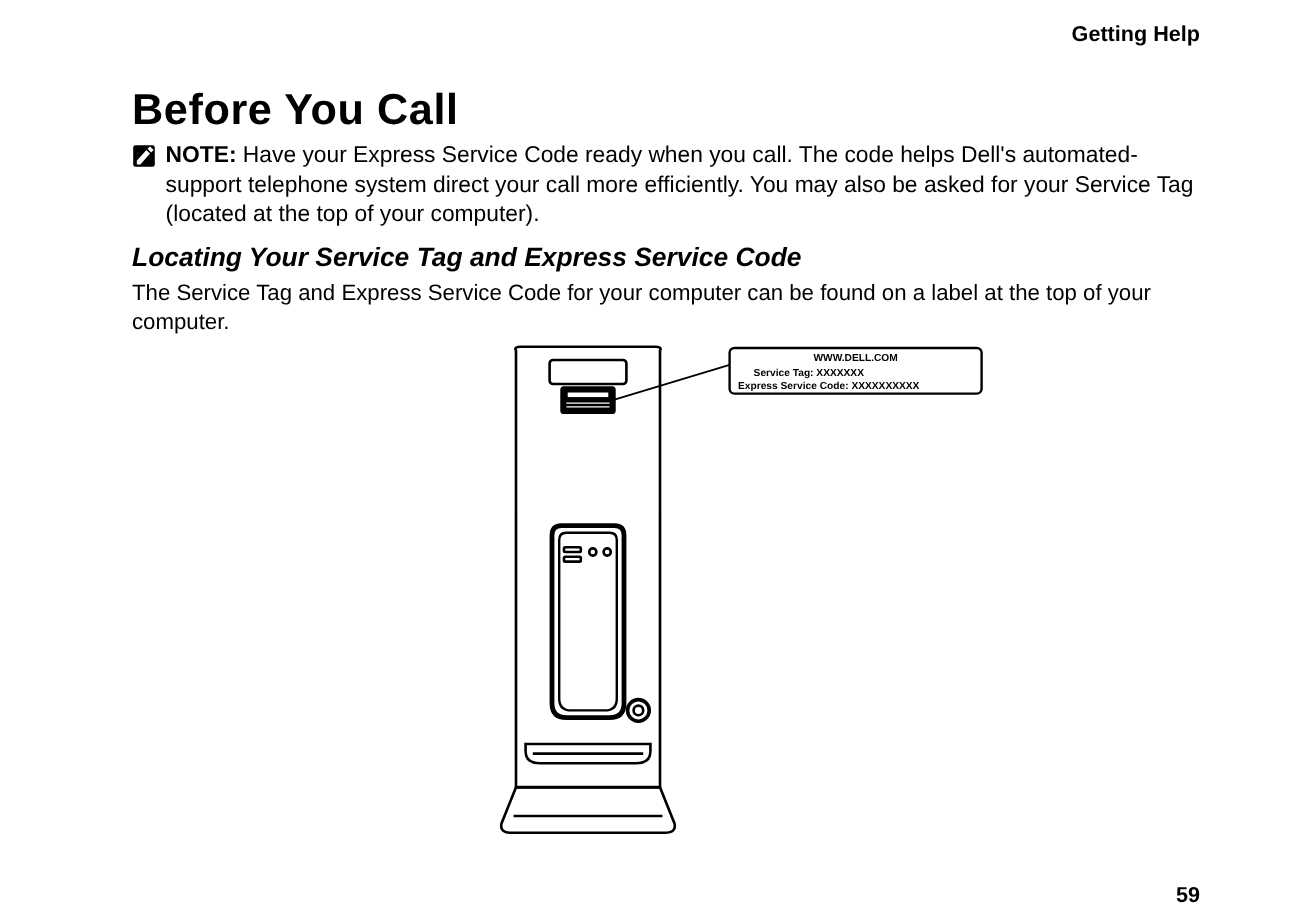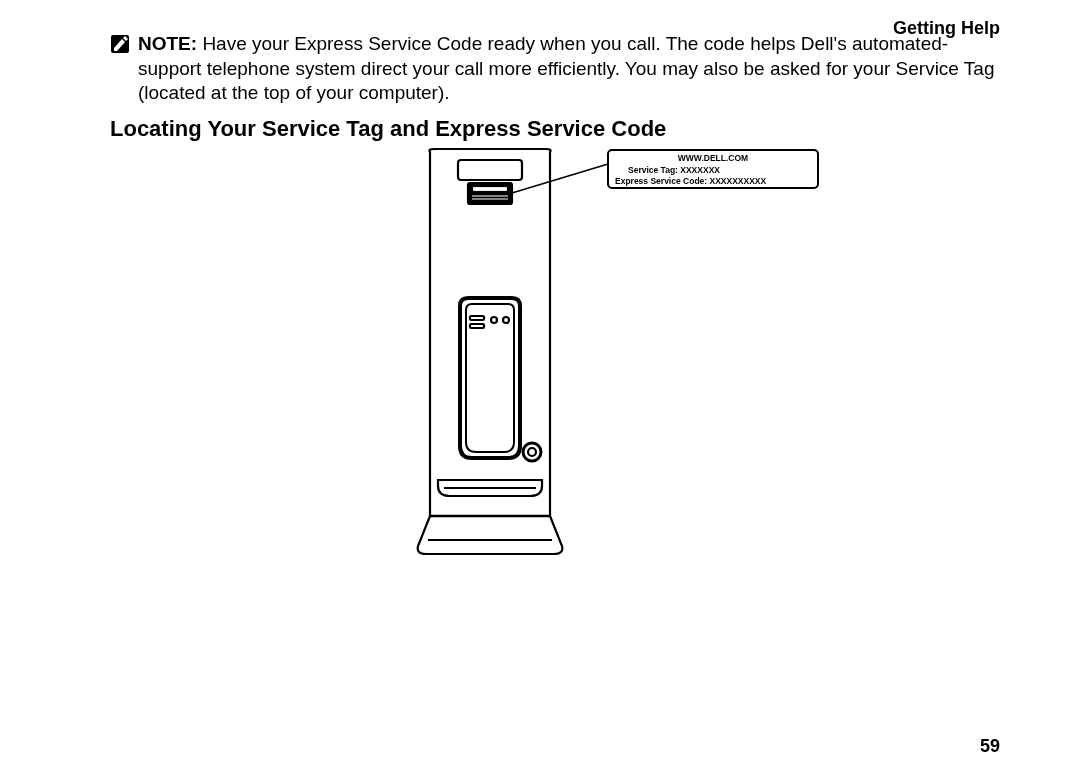--- a/index.html
+++ b/index.html
@@ -50,20 +50,21 @@
     line-height: 1.3;
     font-weight: 400;
   }
   .note-text .note-label {
     font-weight: 700;
   }
   h2.subheading {
     margin: 10px 0 4px 0;
     font-size: 22px;
     font-weight: 800;
+    font-style: italic;
   }
   .body-text {
     font-size: 18.5px;
     line-height: 1.3;
     margin: 0 0 6px 0;
   }
   .figure-wrap {
     position: relative;
     width: 100%;
     height: 430px;
@@ -81,37 +82,39 @@
     font-weight: 800;
   }
 </style>
 </head>
 <body>
 
 <div class="page">
 
   <div class="header-label">Getting Help</div>
 
+  <h1 class="title">Before You Call</h1>
 
   <div class="note-block">
     <span class="note-icon">
       <svg width="20" height="20" viewBox="0 0 20 20">
         <rect x="1" y="1" width="18" height="18" rx="2" fill="#000"></rect>
         <path d="M4 14 L12 5 L15 8 L7 17 L4 17 Z" fill="#fff"></path>
         <path d="M13 4 L15 2 L18 5 L16 7 Z" fill="#fff"></path>
       </svg>
     </span>
     <div class="note-text">
       <span class="note-label">NOTE:</span>
       <span>Have your Express Service Code ready when you call. The code helps Dell's automated-support telephone system direct your call more efficiently. You may also be asked for your Service Tag (located at the top of your computer).</span>
     </div>
   </div>
 
   <h2 class="subheading">Locating Your Service Tag and Express Service Code</h2>
 
+  <p class="body-text">The Service Tag and Express Service Code for your computer can be found on a label at the top of your computer.</p>
 
   <div class="figure-wrap">
     <svg width="520" height="425" viewBox="0 0 520 425">
 
       <g stroke="#000" fill="none" stroke-width="2.2">
 
         <path d="M120 6 Q118 3 124 3 L236 3 Q242 3 240 6 L240 370 L120 370 Z"></path>
 
         <rect x="148" y="14" width="64" height="20" rx="3"></rect>
 

